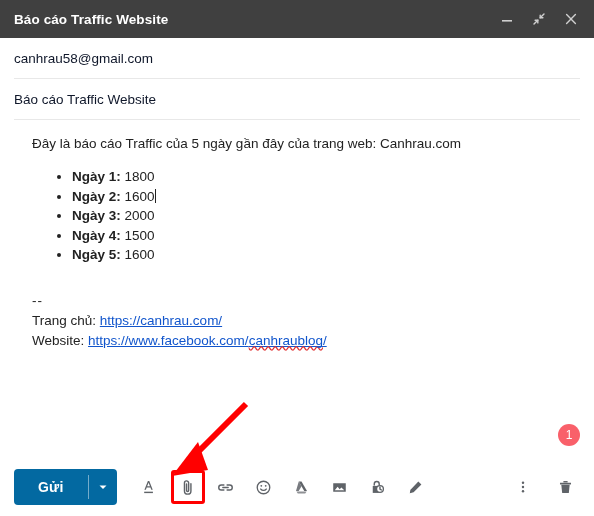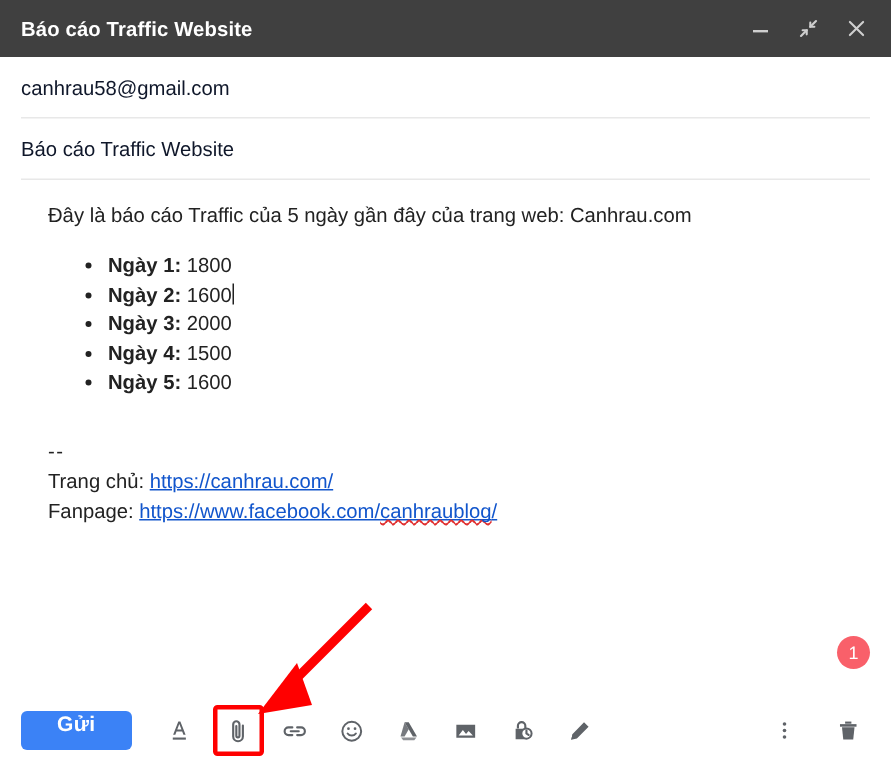--- a/index.html
+++ b/index.html
@@ -144,26 +144,25 @@
     height: 58px;
     display: flex;
     align-items: center;
     padding: 0 14px;
     box-sizing: border-box;
     background: #ffffff;
   }
   .send-group {
     display: flex;
     align-items: stretch;
-    background: #3b82f6;
+    background: #0369a1;
     border-radius: 4px;
-    height: 26px;
+    height: 36px;
     overflow: hidden;
     cursor: pointer;
-    flex-direction: column;
   }
   .send-label {
     color: #ffffff;
     font-size: 14px;
     font-weight: bold;
     padding: 0 24px;
     display: flex;
     align-items: center;
     letter-spacing: 0.2px;
   }
@@ -283,21 +282,21 @@
       </li>
     </ul>
 
     <div class="signature">
       <div class="sig-sep sig-line">--</div>
       <div class="sig-line">
         <span>Trang chủ:</span>
         <a class="maillink" href="#">https://canhrau.com/</a>
       </div>
       <div class="sig-line">
-        <span>Fanpage:</span>
+        <span>Website:</span>
         <a class="maillink" href="#"><span>https://www.facebook.com/</span><span class="spellerr">canhraublog</span><span>/</span></a>
       </div>
     </div>
   </div>
 
   <div class="count-badge">1</div>
 
   <div class="toolbar">
     <div class="send-group">
       <div class="send-label">Gửi</div>

